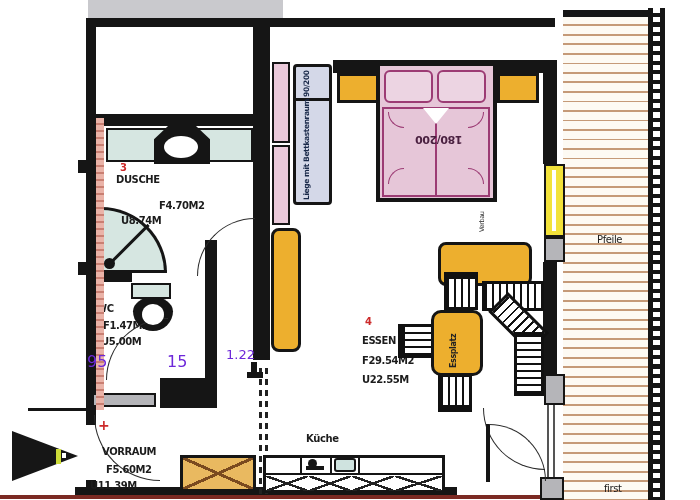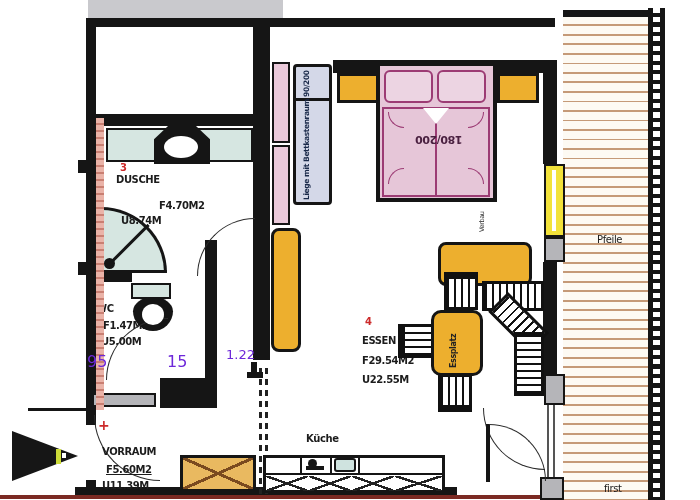--- a/index.html
+++ b/index.html
@@ -156,22 +156,22 @@
 
   <div class="a lbl" style="left:96px;top:303px;z-index:3;">WC</div>
   <div class="a lbl" style="left:103px;top:320px;z-index:3;">F1.47M2</div>
   <div class="a lbl" style="left:101px;top:336px;z-index:3;">U5.00M</div>
 
   <div class="a dim" style="left:87px;top:352px;font-size:16px;">95</div>
   <div class="a dim" style="left:167px;top:352px;font-size:16px;">15</div>
   <div class="a dim" style="left:226px;top:347px;font-size:13px;text-align:right;">1.22</div>
 
   <div class="a lbl" style="left:102px;top:446px;">VORRAUM</div>
-  <div class="a lbl" style="left:106px;top:464px;text-decoration:underline;">F5.60M2</div>
-  <div class="a lbl" style="left:102px;top:480px;">U11.39M</div>
+  <div class="a lbl" style="left:106px;top:464px;">F5.60M2</div>
+  <div class="a lbl" style="left:90px;top:480px;">U11.39M</div>
 
   <div class="a lbl" style="left:306px;top:433px;font-weight:bold;">Küche</div>
 
   <div class="a lbl red" style="left:365px;top:316px;">4</div>
   <div class="a lbl" style="left:362px;top:335px;">ESSEN U.</div>
   <div class="a lbl" style="left:362px;top:355px;">F29.54M2</div>
   <div class="a lbl" style="left:362px;top:374px;">U22.55M</div>
 
 </div>
 

